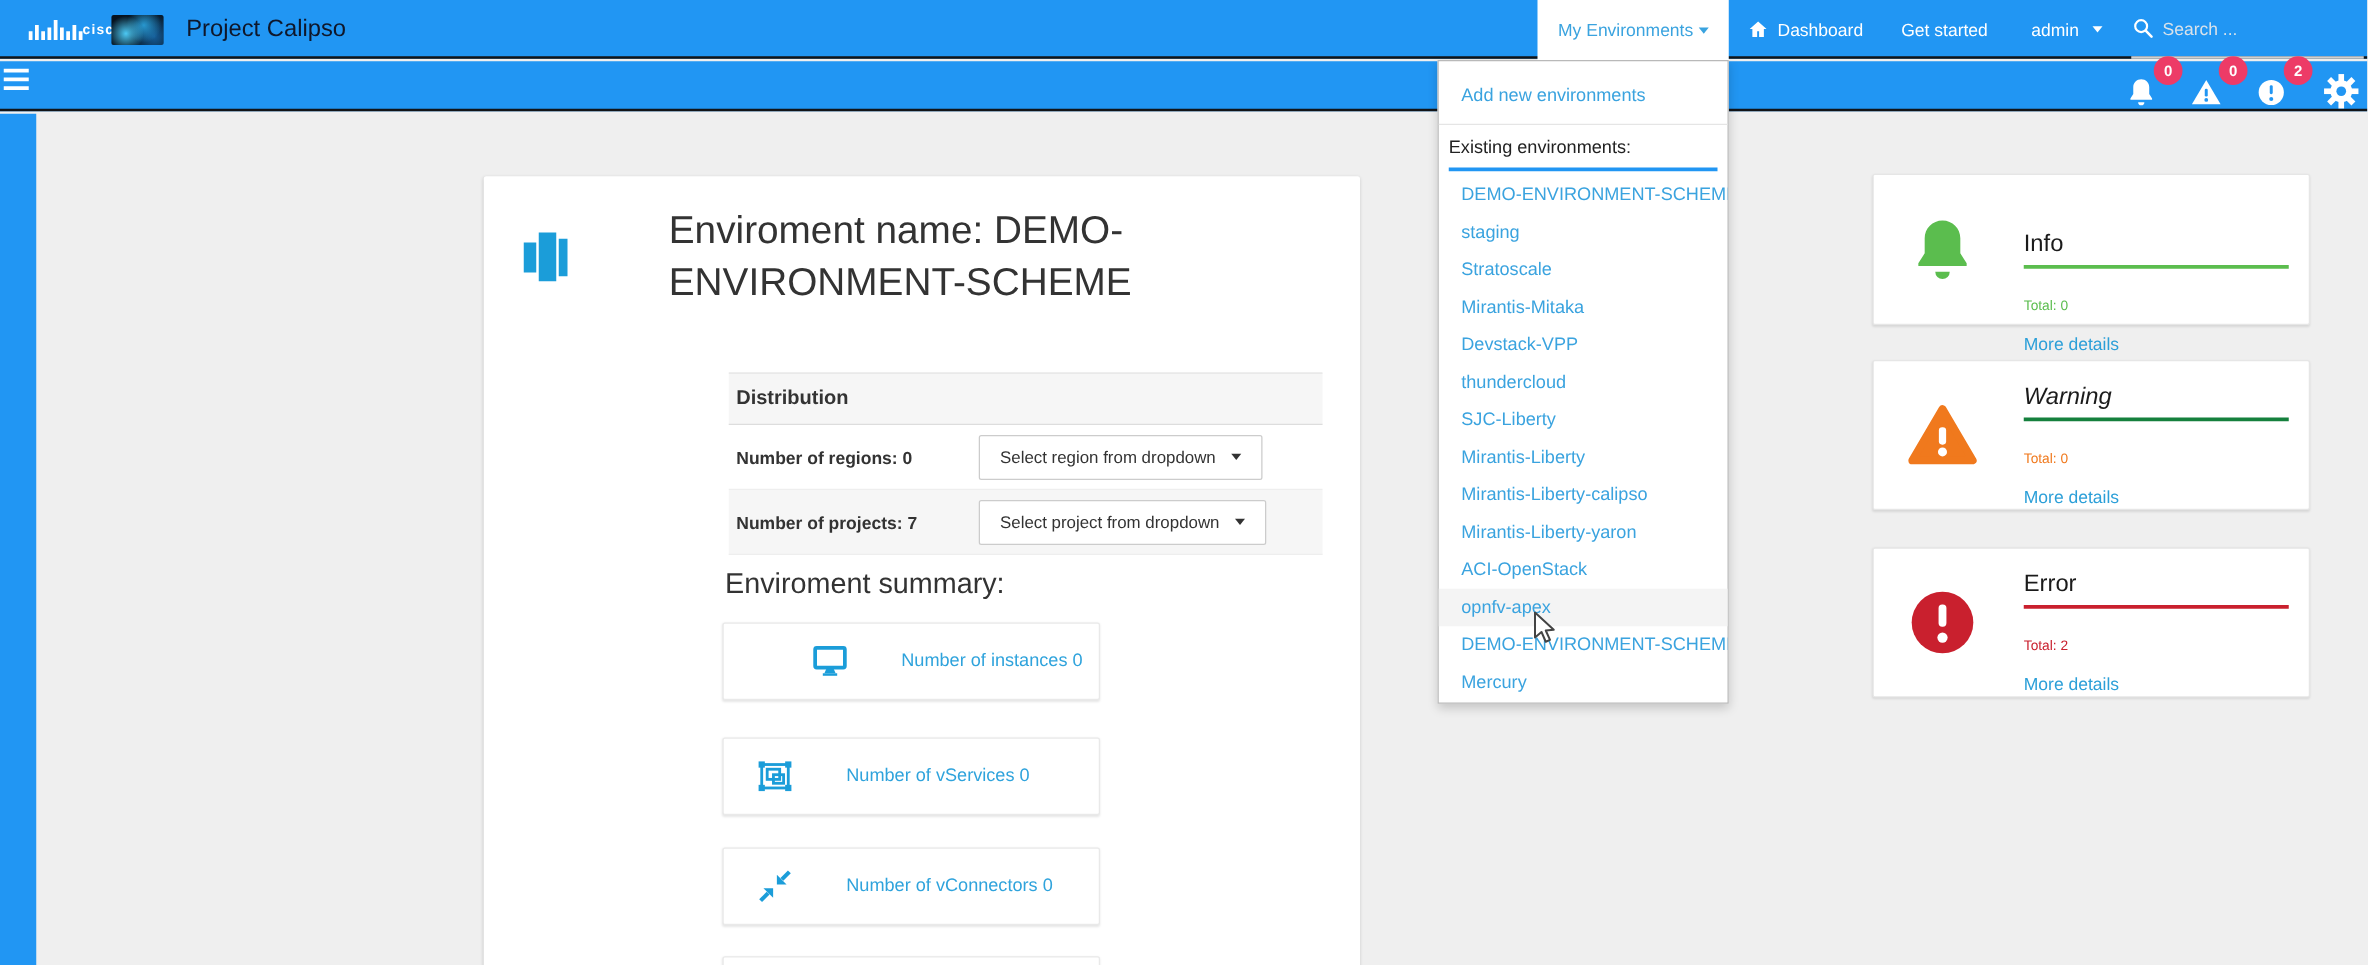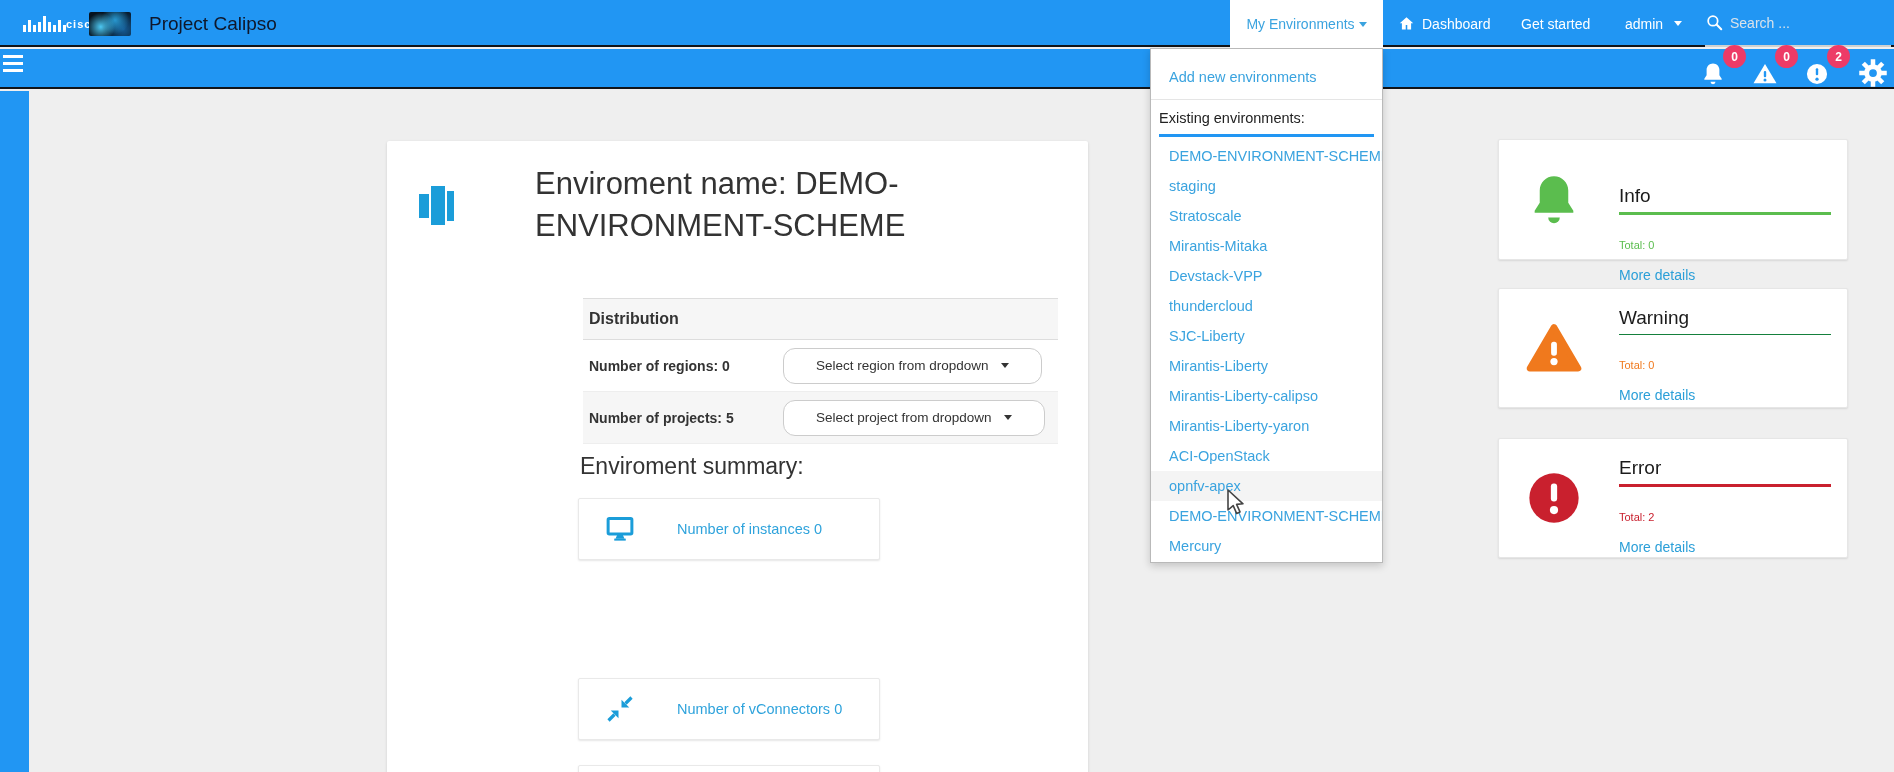--- a/index.html
+++ b/index.html
@@ -73,42 +73,42 @@
   .env-icon .b3 { left:28px; top:6px; width:7px;  height:30px; }
   .page-title { position:absolute; left:148px; top:22px; width:472px; color:#333;
                 font-size:31px; line-height:42px; font-weight:normal; }
 
   .dist-table { position:absolute; left:196px; top:157px; width:475px; border-top:1px solid #ddd; }
   .dist-header { background:#f6f6f6; border-bottom:1px solid #ddd; padding:11px 6px; color:#333;
                  font-size:16px; font-weight:bold; }
   .dist-row { display:flex; align-items:center; height:52px; border-bottom:1px solid #eee; }
   .dist-row.alt { background:#f6f6f6; }
   .dist-row .lbl { font-size:14px; font-weight:bold; color:#333; padding-left:6px; width:200px; }
-  .select-btn { height:36px; padding:0 32px; background:#fff; border:1px solid #ccc; border-radius:12px;
+  .select-btn { height:36px; padding:0 16px; background:#fff; border:1px solid #ccc; border-radius:2px;
                 font-size:13.5px; color:#333; display:flex; align-items:center; gap:8px; cursor:pointer;
                 font-family:"Liberation Sans",sans-serif; }
   .select-btn .caret { border-top-color:#333; }
 
   .summary-heading { position:absolute; left:193px; top:312px; font-size:23px; color:#333; font-weight:normal; }
   .summary-card { position:absolute; left:191px; width:302px; height:62px; background:#fff;
                   border:1px solid #e9e9e9; border-radius:2px; box-shadow:0 1px 2px rgba(0,0,0,.1);
                   display:flex; align-items:center; cursor:pointer; }
   .summary-card .ic { width:34px; height:30px; margin-left:24px; }
   .summary-card .txt { margin-left:40px; color:#2fa3dc; font-size:14.5px; }
-  .sc1 { top:357px; } .sc2 { top:449px; } .sc3 { top:537px; } .sc4 { top:624px; height:46px; }
+  .sc1 { top:357px;padding-left:44px; } .sc2 { top:449px; } .sc3 { top:537px; } .sc4 { top:624px; height:46px; }
 
   
   .status-card { position:absolute; left:1498px; width:350px; background:#fff; border-radius:2px;
                  border:1px solid #e6e6e6; box-shadow:0 1px 2px rgba(0,0,0,.1); }
   .st-info { top:139px; height:121px; } .st-warn { top:288px; height:120px; } .st-err { top:438px; height:120px; }
   .status-icon { position:absolute; left:26px; top:50%; transform:translateY(-50%); width:58px; height:58px; }
   .status-body { position:absolute; left:120px; top:18px; width:212px; }
   .status-title { font-size:19px; color:#1b1b1b; font-weight:normal; padding-bottom:5px; }
   .status-title.u-info { border-bottom:3px solid #5bbd4e;margin-top:27px; }
-  .status-title.u-warn { border-bottom:1px solid #15803d; }
+  .status-title.u-warn { border-bottom:3px solid #15803d;font-style:italic; }
   .status-title.u-err  { border-bottom:3px solid #c9202e; }
   .status-total { font-size:11px; margin-top:24px; }
   .t-info { color:#5bbd4e; } .t-warn { color:#f0791d; } .t-err { color:#c9202e; }
   .status-link { display:inline-block; margin-top:16px; font-size:14px; color:#2b9fd8;
                  text-decoration:none; cursor:pointer; }
 
   .cursor { position:absolute; left:1227px; top:489px; z-index:90; pointer-events:none; }
 </style>
 </head>
 <body>
@@ -219,39 +219,51 @@
     <div class="dist-table">
       <div class="dist-header">Distribution</div>
       <div class="dist-row">
         <span class="lbl">Number of regions: 0</span>
         <button class="select-btn">
           <span>Select region from dropdown</span>
           <span class="caret"></span>
         </button>
       </div>
       <div class="dist-row alt">
-        <span class="lbl">Number of projects: 5</span>
+        <span class="lbl">Number of projects: 7</span>
         <button class="select-btn">
           <span>Select project from dropdown</span>
           <span class="caret"></span>
         </button>
       </div>
     </div>
 
     <h2 class="summary-heading">Enviroment summary:</h2>
 
     <div class="summary-card sc1">
       <svg class="ic" viewBox="0 0 24 24">
         <rect x="2.5" y="3.5" width="19" height="12.5" rx="1" fill="none" stroke="#1b9dd9" stroke-width="2.4"></rect>
         <path d="M9.8 16.5h4.4l1.4 3.2H8.4z" fill="#1b9dd9"></path>
         <rect x="7.4" y="19.7" width="9.2" height="1.6" fill="#1b9dd9"></rect>
       </svg>
       <span class="txt">Number of instances 0</span>
     </div>
 
+    <div class="summary-card sc2">
+      <svg class="ic" viewBox="0 0 24 24">
+        <rect x="3.5" y="4.5" width="17" height="15" fill="none" stroke="#1b9dd9" stroke-width="1.8"></rect>
+        <rect x="1.5" y="2.5" width="4" height="4" fill="#1b9dd9"></rect>
+        <rect x="18.5" y="2.5" width="4" height="4" fill="#1b9dd9"></rect>
+        <rect x="1.5" y="17.5" width="4" height="4" fill="#1b9dd9"></rect>
+        <rect x="18.5" y="17.5" width="4" height="4" fill="#1b9dd9"></rect>
+        <rect x="7" y="7.5" width="8" height="6.5" fill="none" stroke="#1b9dd9" stroke-width="1.8"></rect>
+        <rect x="11" y="11" width="6.5" height="5.5" fill="none" stroke="#1b9dd9" stroke-width="1.8"></rect>
+      </svg>
+      <span class="txt">Number of vServices 0</span>
+    </div>
 
     <div class="summary-card sc3">
       <svg class="ic" viewBox="0 0 24 24">
         <g fill="#1b9dd9">
           <polygon points="13.2,10.8 13.2,4.6 19.4,10.8"></polygon>
           <rect x="15.4" y="3.2" width="3" height="8" transform="rotate(45 16.9 7.2)" opacity="0"></rect>
           <polygon points="10.8,13.2 10.8,19.4 4.6,13.2"></polygon>
         </g>
         <line x1="16.4" y1="7.6" x2="21.2" y2="2.8" stroke="#1b9dd9" stroke-width="2.6"></line>
         <line x1="7.6" y1="16.4" x2="2.8" y2="21.2" stroke="#1b9dd9" stroke-width="2.6"></line>

